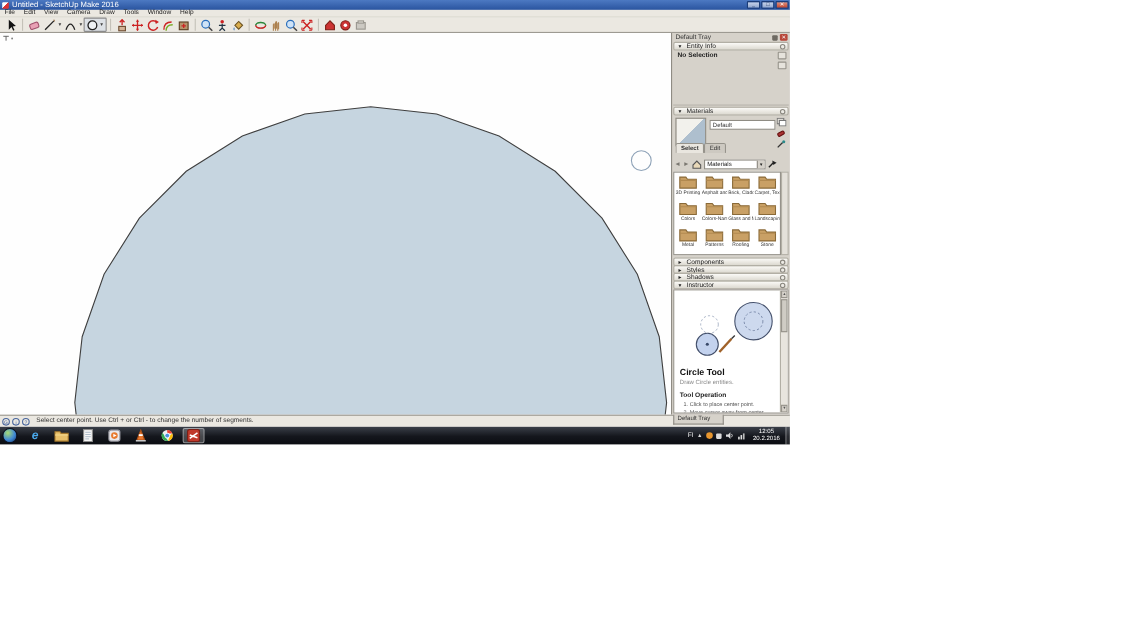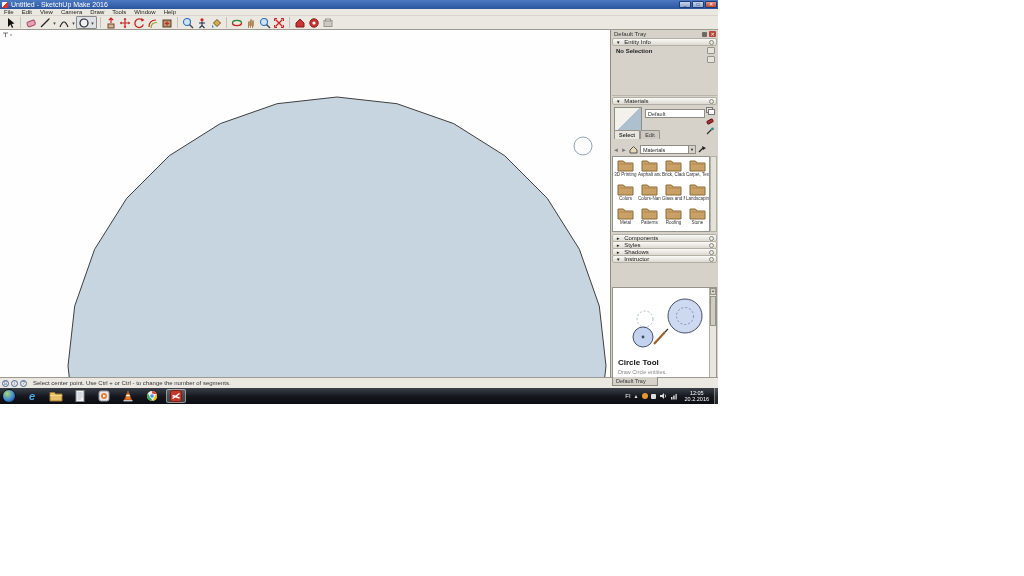--- a/index.html
+++ b/index.html
@@ -83,21 +83,21 @@
   .mat-list { position:absolute; left:1px; top:126px; width:98px; height:76px; background:#fff;
               border:1px solid #96938b; overflow:hidden; display:grid;
               grid-template-columns:repeat(4,24px); grid-auto-rows:24px; padding:1px 0 0 1px; }
   .mat-scroll { position:absolute; left:99px; top:126px; width:7px; height:76px; background:#e4e1da;
                 border:1px solid #b2afa5; }
   .mat { width:23px; height:24px; text-align:center; }
   .mat-thumb { width:17px; height:13px; margin:1px auto 0 auto; }
   .mat-label { font-size:4.5px; line-height:5px; color:#333; white-space:nowrap; overflow:hidden; }
 
   .instructor-content { position:absolute; left:1px; top:233px; width:105px; height:113px;
-                        background:#fff; border:1px solid #96938b; overflow:hidden;margin-top:24px; }
+                        background:#fff; border:1px solid #96938b; overflow:hidden; }
   .inst-scroll { position:absolute; right:0; top:0; width:7px; height:111px; background:#e8e5de;
                  border-left:1px solid #b2afa5; }
   .inst-scroll .sbtn { position:absolute; left:0; width:6px; height:7px; background:#d6d2ca;
                        border:1px solid #96938b; font-size:3.5px; line-height:5px; text-align:center; color:#555; }
   .inst-thumb { position:absolute; left:0; top:8px; width:6px; height:30px; background:#cfccc4;
                 border:1px solid #96938b; }
   .inst-title { position:absolute; left:5px; top:70px; font-size:8px; font-weight:bold; color:#111; }
   .inst-sub { position:absolute; left:5px; top:81px; font-size:5.5px; color:#8a8a8a; }
   .inst-section { position:absolute; left:5px; top:93px; font-size:6px; font-weight:bold; color:#222; }
   .inst-steps { position:absolute; left:5px; top:101px; width:88px; }

